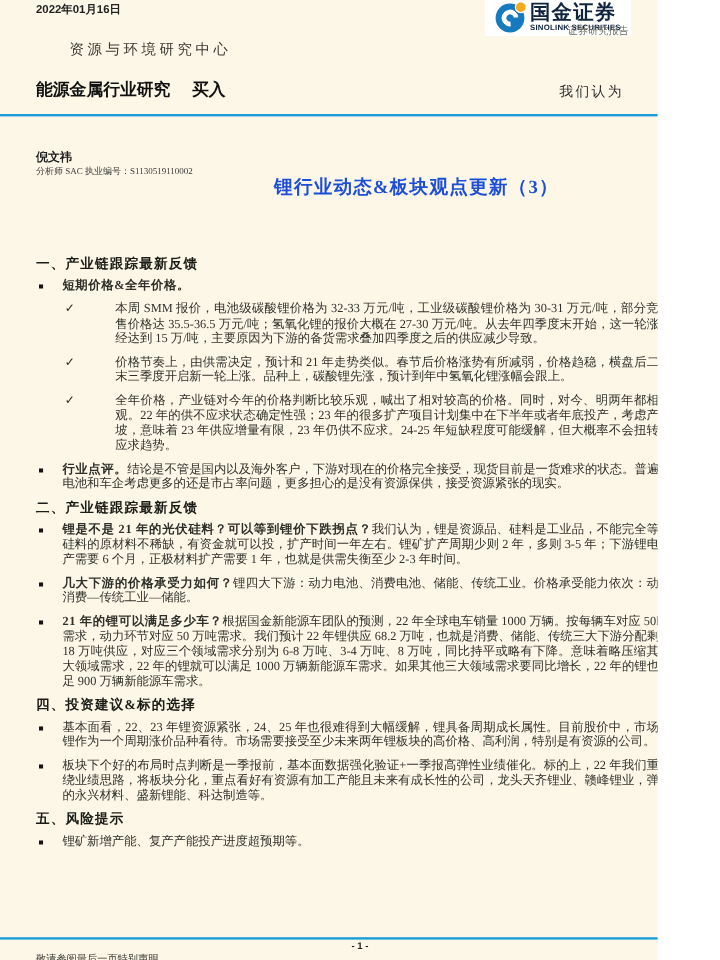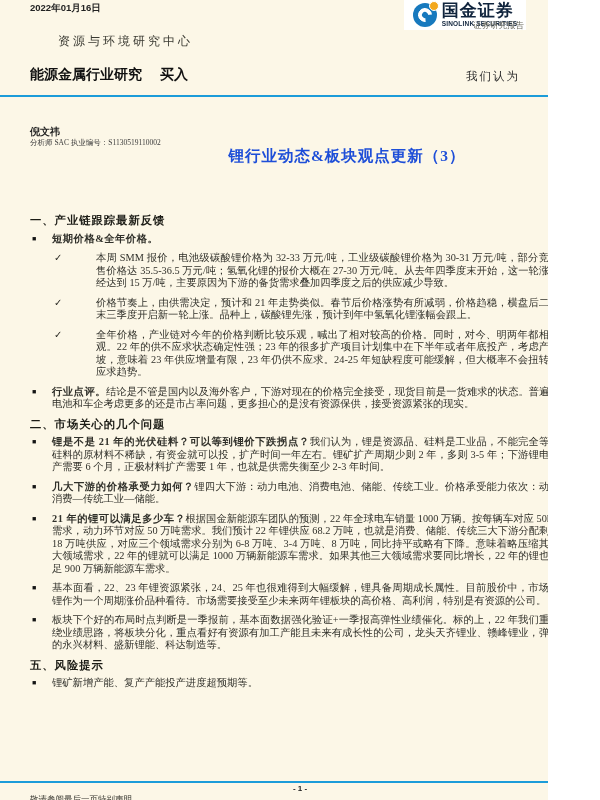--- a/index.html
+++ b/index.html
@@ -104,33 +104,34 @@
         <div class="ctext">价格节奏上，由供需决定，预计和 21 年走势类似。春节后价格涨势有所减弱，价格趋稳，横盘后二季度末三季度开启新一轮上涨。品种上，碳酸锂先涨，预计到年中氢氧化锂涨幅会跟上。</div>
       </div>
       <div class="check-row">
         <span class="checkmark">✓</span>
         <div class="ctext">全年价格，产业链对今年的价格判断比较乐观，喊出了相对较高的价格。同时，对今、明两年都相对乐观。22 年的供不应求状态确定性强；23 年的很多扩产项目计划集中在下半年或者年底投产，考虑产能爬坡，意味着 23 年供应增量有限，23 年仍供不应求。24-25 年短缺程度可能缓解，但大概率不会扭转供不应求趋势。</div>
       </div>
       <div class="bullet-row">
         <span class="sq">■</span>
         <div class="btext"><b>行业点评。</b>结论是不管是国内以及海外客户，下游对现在的价格完全接受，现货目前是一货难求的状态。普遍反馈电池和车企考虑更多的还是市占率问题，更多担心的是没有资源保供，接受资源紧张的现实。</div>
       </div>
-      <div class="sec-heading">二、市场关心的几个问题</div>
+      <div class="sec-heading">二、产业链跟踪最新反馈</div>
       <div class="bullet-row">
         <span class="sq">■</span>
         <div class="btext"><b>锂是不是 21 年的光伏硅料？可以等到锂价下跌拐点？</b>我们认为，锂是资源品、硅料是工业品，不能完全等同。硅料的原材料不稀缺，有资金就可以投，扩产时间一年左右。锂矿扩产周期少则 2 年，多则 3-5 年；下游锂电池扩产需要 6 个月，正极材料扩产需要 1 年，也就是供需失衡至少 2-3 年时间。</div>
       </div>
       <div class="bullet-row">
         <span class="sq">■</span>
         <div class="btext"><b>几大下游的价格承受力如何？</b>锂四大下游：动力电池、消费电池、储能、传统工业。价格承受能力依次：动力—消费—传统工业—储能。</div>
       </div>
       <div class="bullet-row">
         <span class="sq">■</span>
         <div class="btext"><b>21 年的锂可以满足多少车？</b>根据国金新能源车团队的预测，22 年全球电车销量 1000 万辆。按每辆车对应 50kg 锂需求，动力环节对应 50 万吨需求。我们预计 22 年锂供应 68.2 万吨，也就是消费、储能、传统三大下游分配剩余的 18 万吨供应，对应三个领域需求分别为 6-8 万吨、3-4 万吨、8 万吨，同比持平或略有下降。意味着略压缩其他三大领域需求，22 年的锂就可以满足 1000 万辆新能源车需求。如果其他三大领域需求要同比增长，22 年的锂也可满足 900 万辆新能源车需求。</div>
       </div>
+      <div class="sec-heading">四、投资建议&amp;标的选择</div>
       <div class="bullet-row">
         <span class="sq">■</span>
         <div class="btext">基本面看，22、23 年锂资源紧张，24、25 年也很难得到大幅缓解，锂具备周期成长属性。目前股价中，市场仍将锂作为一个周期涨价品种看待。市场需要接受至少未来两年锂板块的高价格、高利润，特别是有资源的公司。</div>
       </div>
       <div class="bullet-row">
         <span class="sq">■</span>
         <div class="btext">板块下个好的布局时点判断是一季报前，基本面数据强化验证+一季报高弹性业绩催化。标的上，22 年我们重点围绕业绩思路，将板块分化，重点看好有资源有加工产能且未来有成长性的公司，龙头天齐锂业、赣峰锂业，弹性标的永兴材料、盛新锂能、科达制造等。</div>
       </div>
       <div class="sec-heading">五、风险提示</div>
       <div class="bullet-row">

